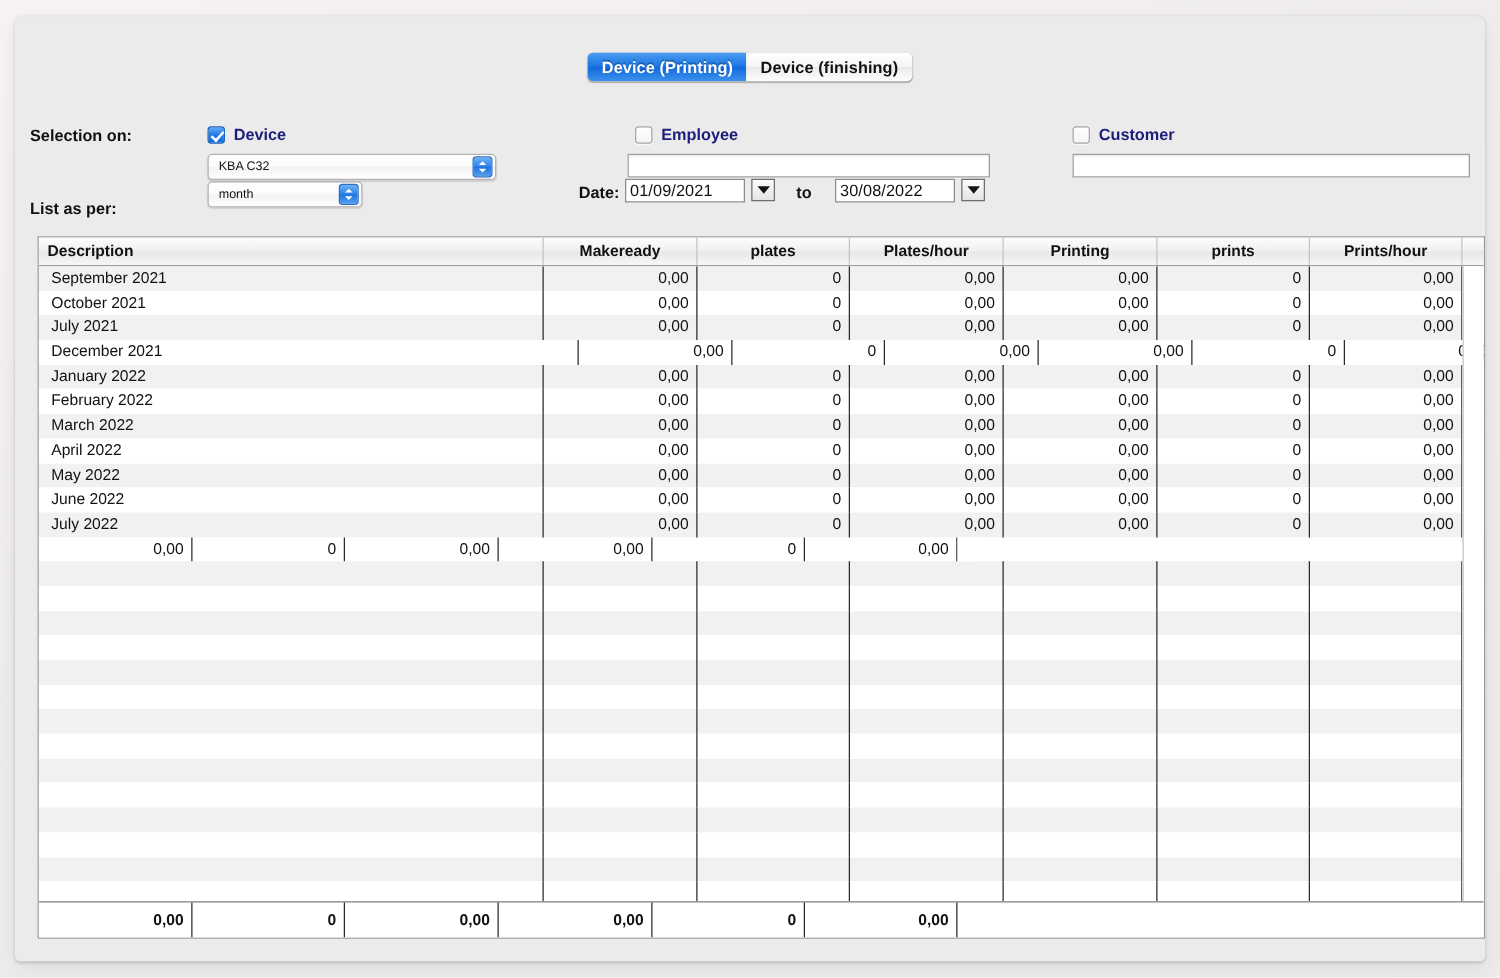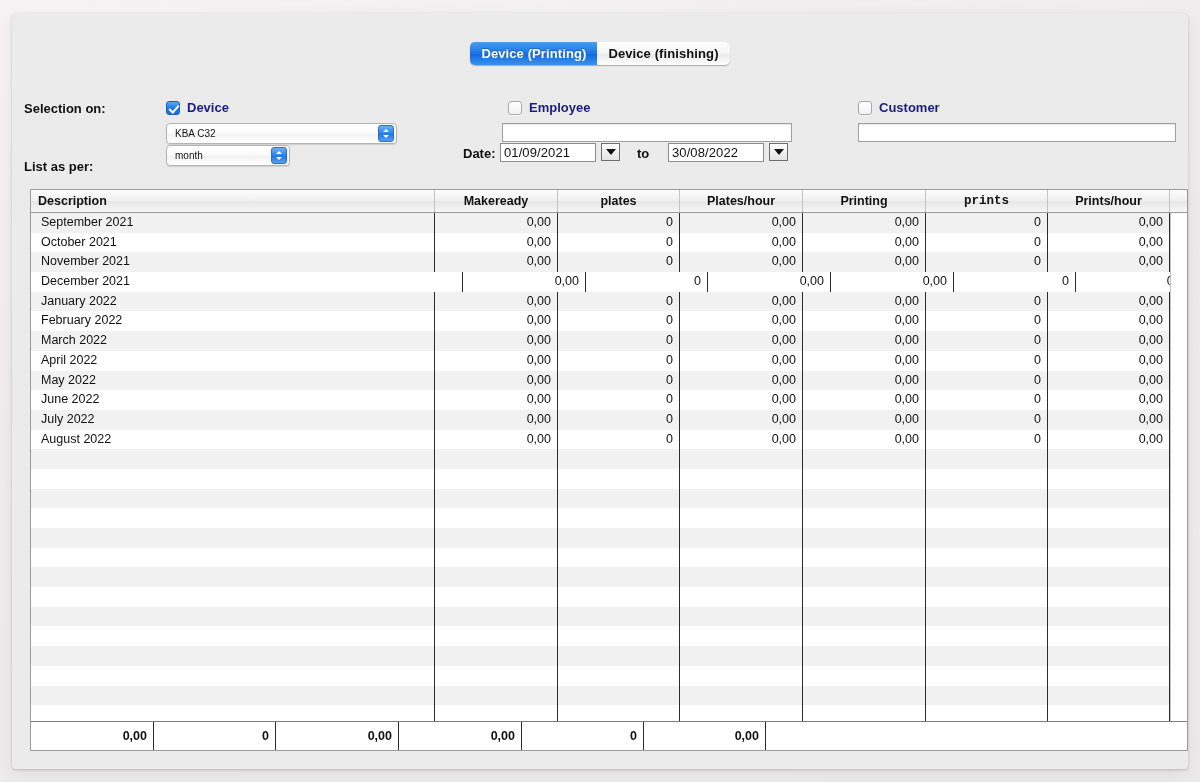--- a/index.html
+++ b/index.html
@@ -366,21 +366,21 @@
       <i></i>
     </div>
 
     <div class="tablebox">
       <div class="thead" id="thead">
           <div class="th left" style="width: 404px;">Description</div>
           <div class="th center" style="width: 123px;">Makeready</div>
           <div class="th center" style="width: 122px;">plates</div>
           <div class="th center" style="width: 123px;">Plates/hour</div>
           <div class="th center" style="width: 123px; text-align: center;">Printing</div>
-          <div class="th center" style="width: 122px; font-family: Liberation Mono, monospace;">prints</div>
+          <div class="th center" style="width: 122px;">prints</div>
           <div class="th center" style="width: 122px;">Prints/hour</div>
           <div class="th gutter" style="width: 19px;"></div>
         </div>
       <div class="tbody" id="tbody">
           <div class="trow alt">
             <div class="td desc" style="width: 404px;">September 2021</div>
             <div class="td num" style="width: 123px;">0,00</div>
             <div class="td num" style="width: 122px;">0</div>
             <div class="td num" style="width: 123px;">0,00</div>
             <div class="td num" style="width: 123px;">0,00</div>
@@ -392,21 +392,21 @@
             <div class="td desc" style="width: 404px;">October 2021</div>
             <div class="td num" style="width: 123px;">0,00</div>
             <div class="td num" style="width: 122px;">0</div>
             <div class="td num" style="width: 123px;">0,00</div>
             <div class="td num" style="width: 123px;">0,00</div>
             <div class="td num" style="width: 122px;">0</div>
             <div class="td num" style="width: 122px;">0,00</div>
             <div class="td gutter" style="width: 19px;"></div>
           </div>
           <div class="trow alt">
-            <div class="td desc" style="width: 404px;">November 2021</div>
+            <div class="td desc" style="width: 404px;">July 2021</div>
             <div class="td num" style="width: 123px;">0,00</div>
             <div class="td num" style="width: 122px;">0</div>
             <div class="td num" style="width: 123px;">0,00</div>
             <div class="td num" style="width: 123px;">0,00</div>
             <div class="td num" style="width: 122px;">0</div>
             <div class="td num" style="width: 122px;">0,00</div>
             <div class="td gutter" style="width: 19px;"></div>
           </div>
           <div class="trow plain">
             <div class="td desc" style="width: 432px;">December 2021</div>
@@ -482,21 +482,20 @@
             <div class="td desc" style="width: 404px;">July 2022</div>
             <div class="td num" style="width: 123px;">0,00</div>
             <div class="td num" style="width: 122px;">0</div>
             <div class="td num" style="width: 123px;">0,00</div>
             <div class="td num" style="width: 123px;">0,00</div>
             <div class="td num" style="width: 122px;">0</div>
             <div class="td num" style="width: 122px;">0,00</div>
             <div class="td gutter" style="width: 19px;"></div>
           </div>
           <div class="trow plain">
-            <div class="td desc" style="width: 404px;">August 2022</div>
             <div class="td num" style="width: 123px;">0,00</div>
             <div class="td num" style="width: 122px;">0</div>
             <div class="td num" style="width: 123px;">0,00</div>
             <div class="td num" style="width: 123px;">0,00</div>
             <div class="td num" style="width: 122px;">0</div>
             <div class="td num" style="width: 122px;">0,00</div>
             <div class="td gutter" style="width: 19px;"></div>
           </div>
           <div class="trow alt">
             <div class="td desc" style="width: 404px;"></div>

